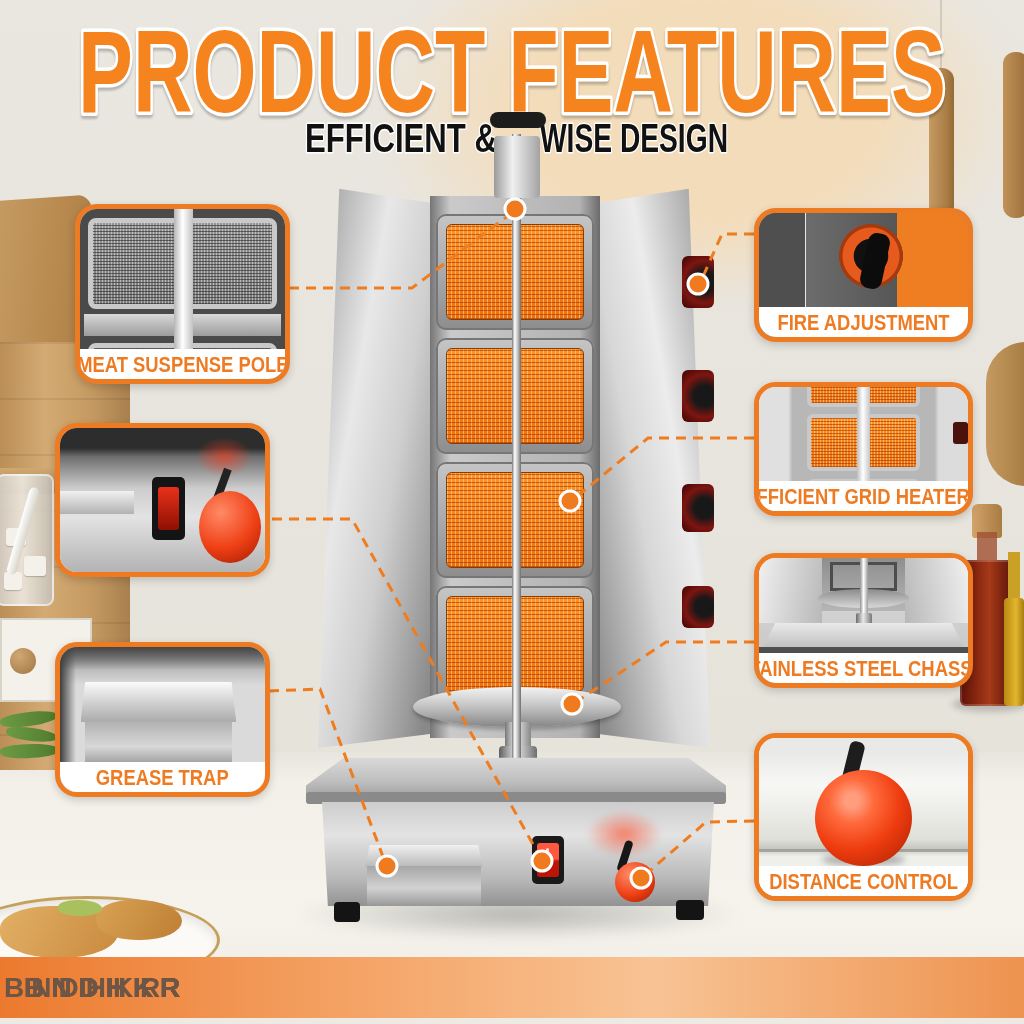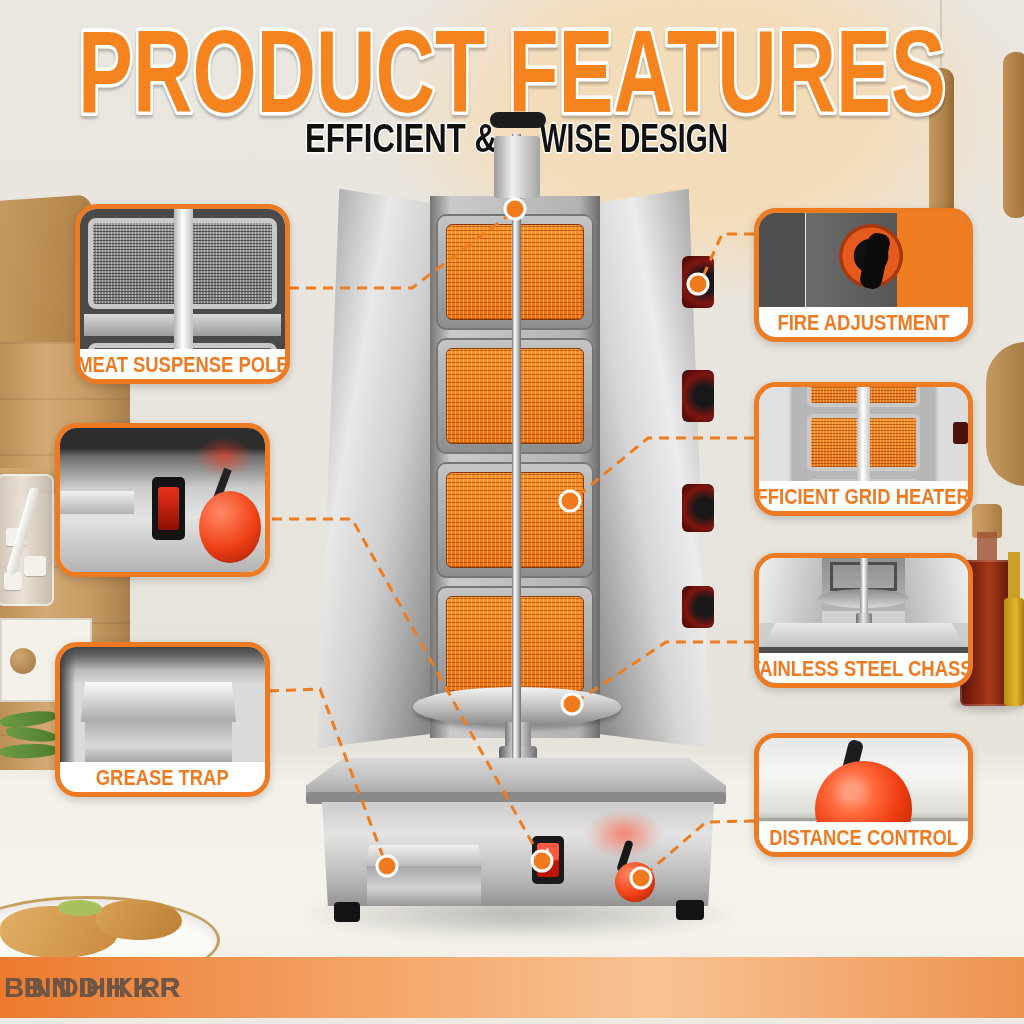--- a/index.html
+++ b/index.html
@@ -372,21 +372,21 @@
       <div class="c-hub"></div>
       <div class="c-slab"></div>
       <div class="c-edge"></div>
       <div class="c-bottom"></div>
     </div>
     <div class="band">
         <span>STAINLESS STEEL CHASSIS</span>
       </div>
   </div>
 
-  <div class="callout co-r" style="top:733px;height:124px;">
+  <div class="callout co-r" style="top:733px;height:168px;">
     <div class="photo ph p-distance">
       <div class="d-line"></div>
       <div class="d-stem"></div>
       <div class="d-shadow"></div>
       <div class="d-ball"></div>
     </div>
     <div class="band">
         <span>DISTANCE CONTROL</span>
       </div>
   </div>

